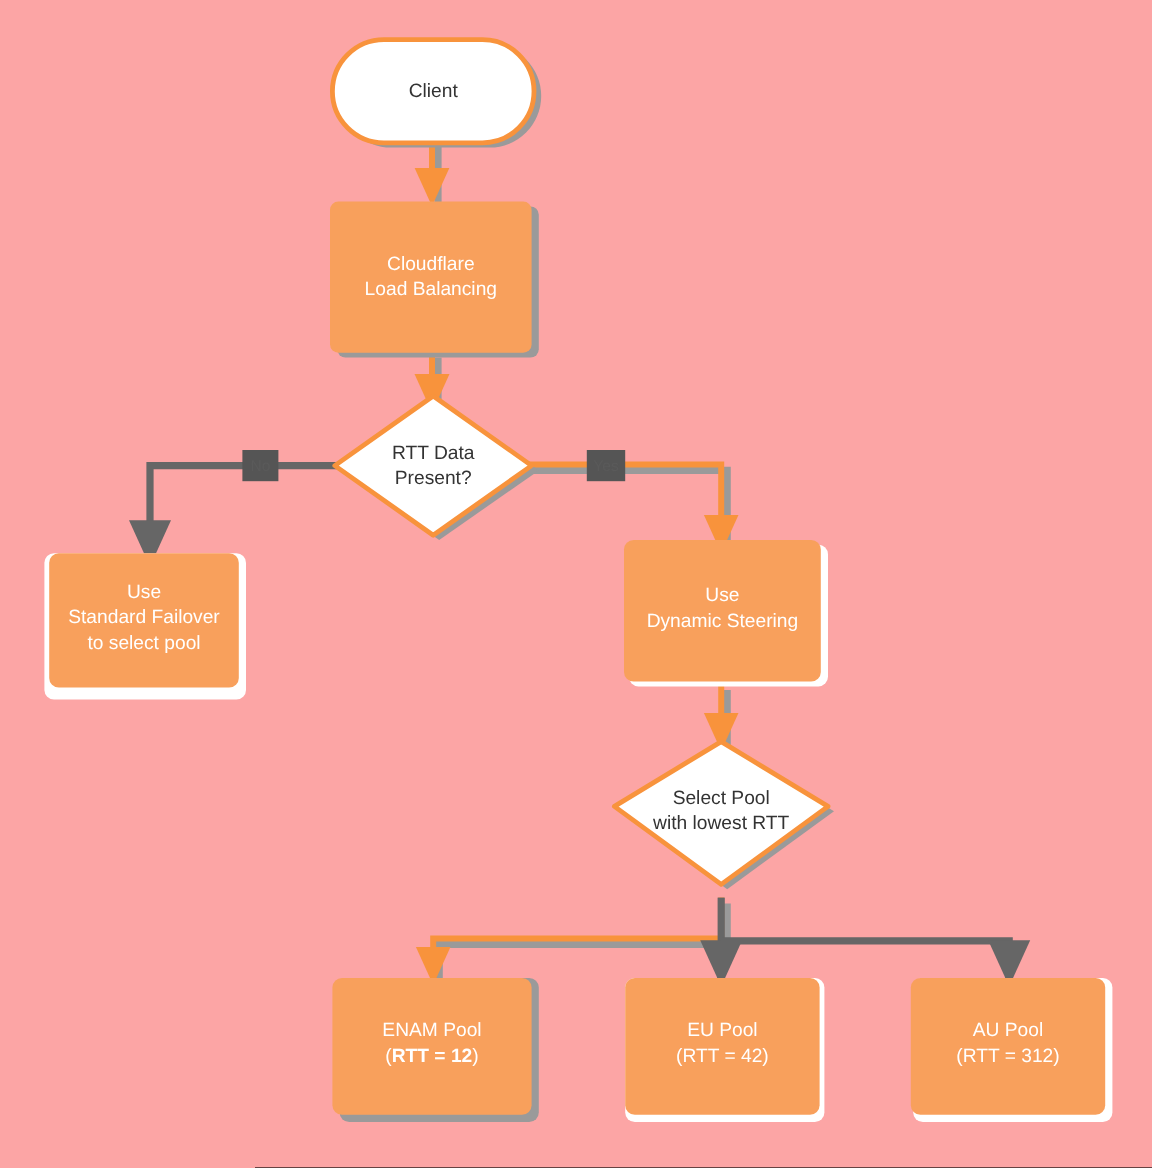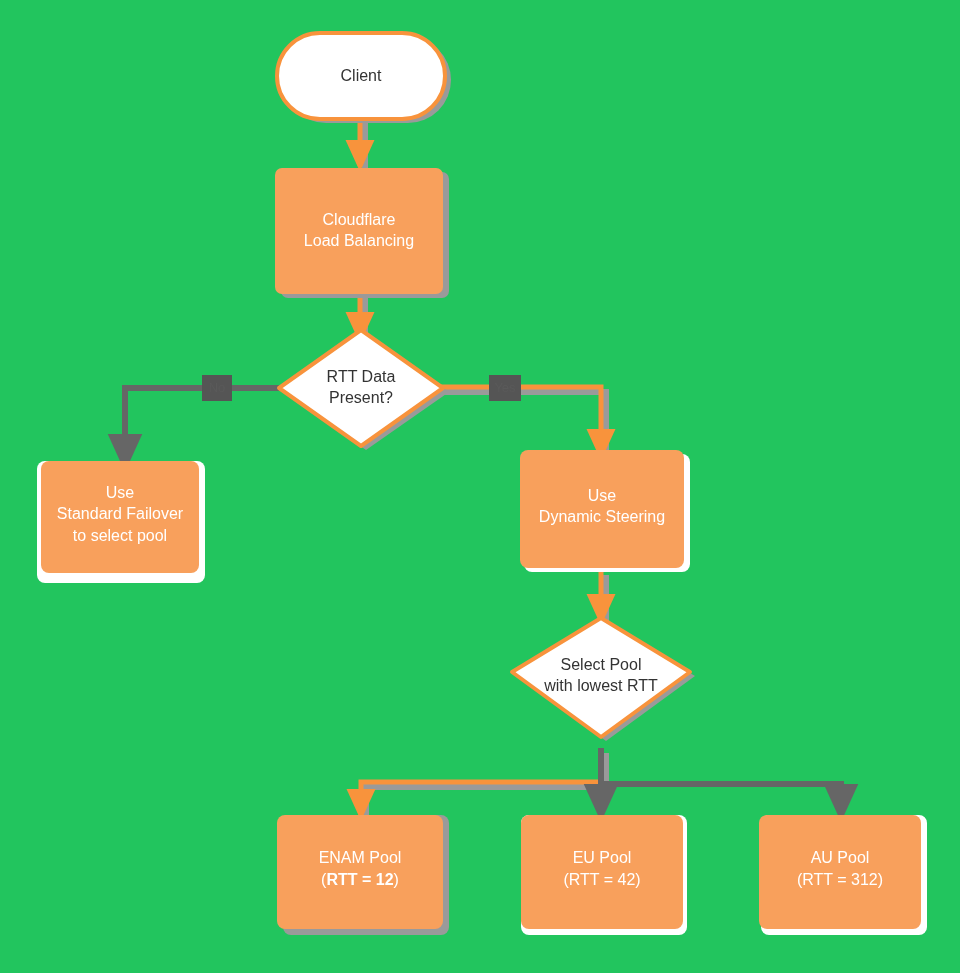--- a/index.html
+++ b/index.html
@@ -10,21 +10,21 @@
   body {
     width: 960px;
     height: 973px;
     overflow: hidden;
     font-family: "Liberation Sans", sans-serif;
   }
   #canvas {
     position: relative;
     width: 960px;
     height: 973px;
-    background: #22c55e;
+    background: #fca5a5;
   }
   svg#flow {
     position: absolute;
     left: 0;
     top: 0;
     width: 960px;
     height: 973px;
     display: block;
   }
   .node-label {

